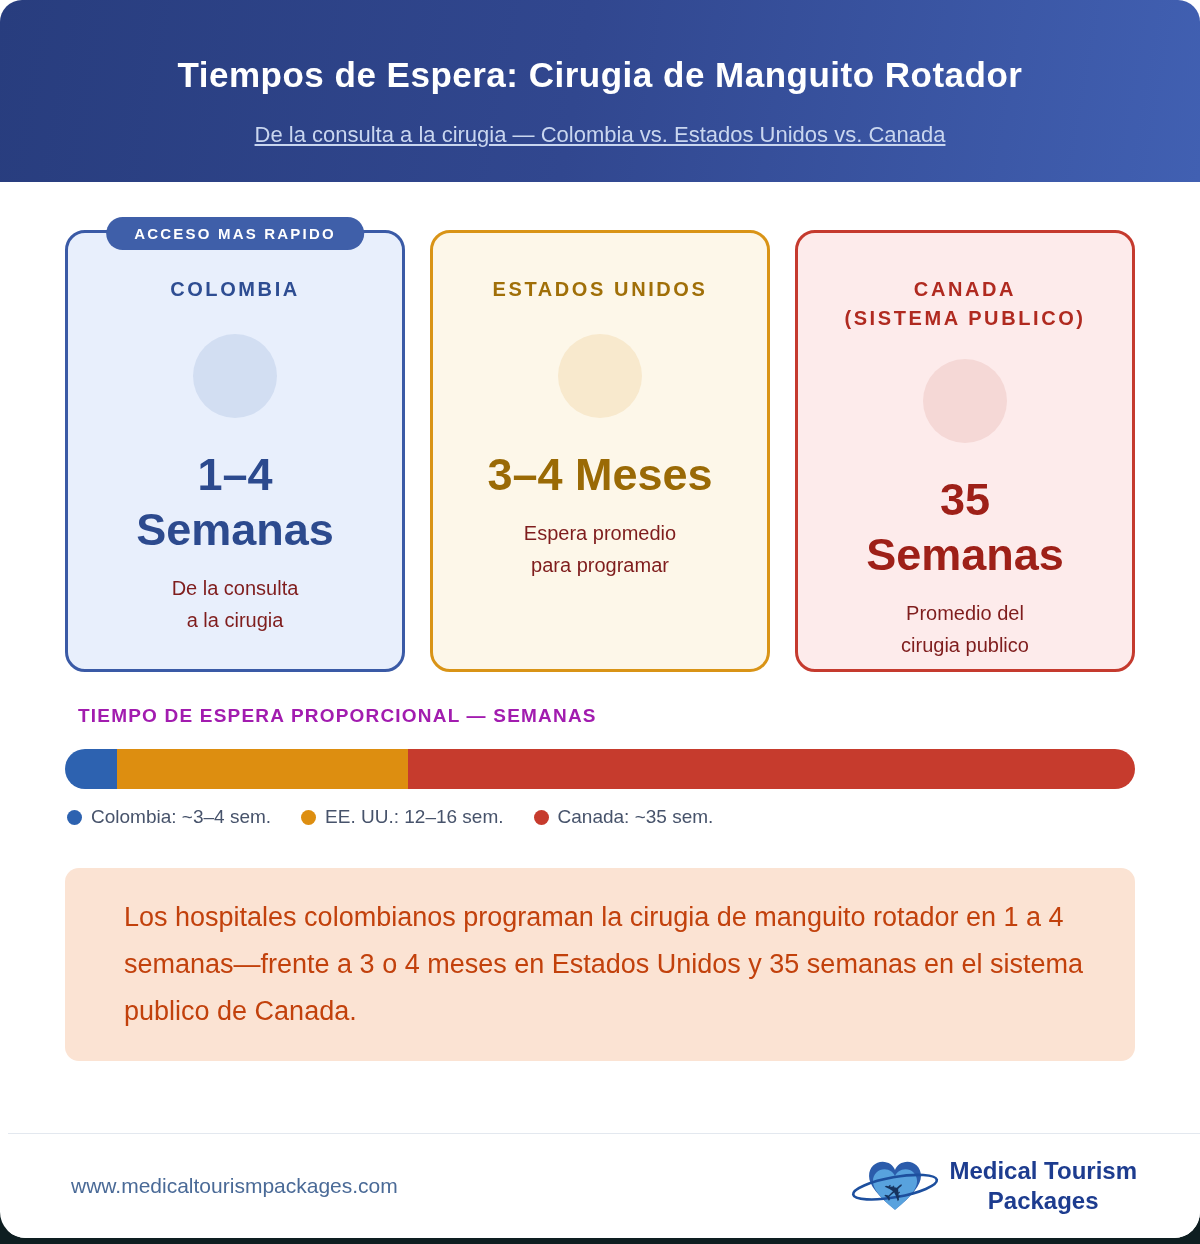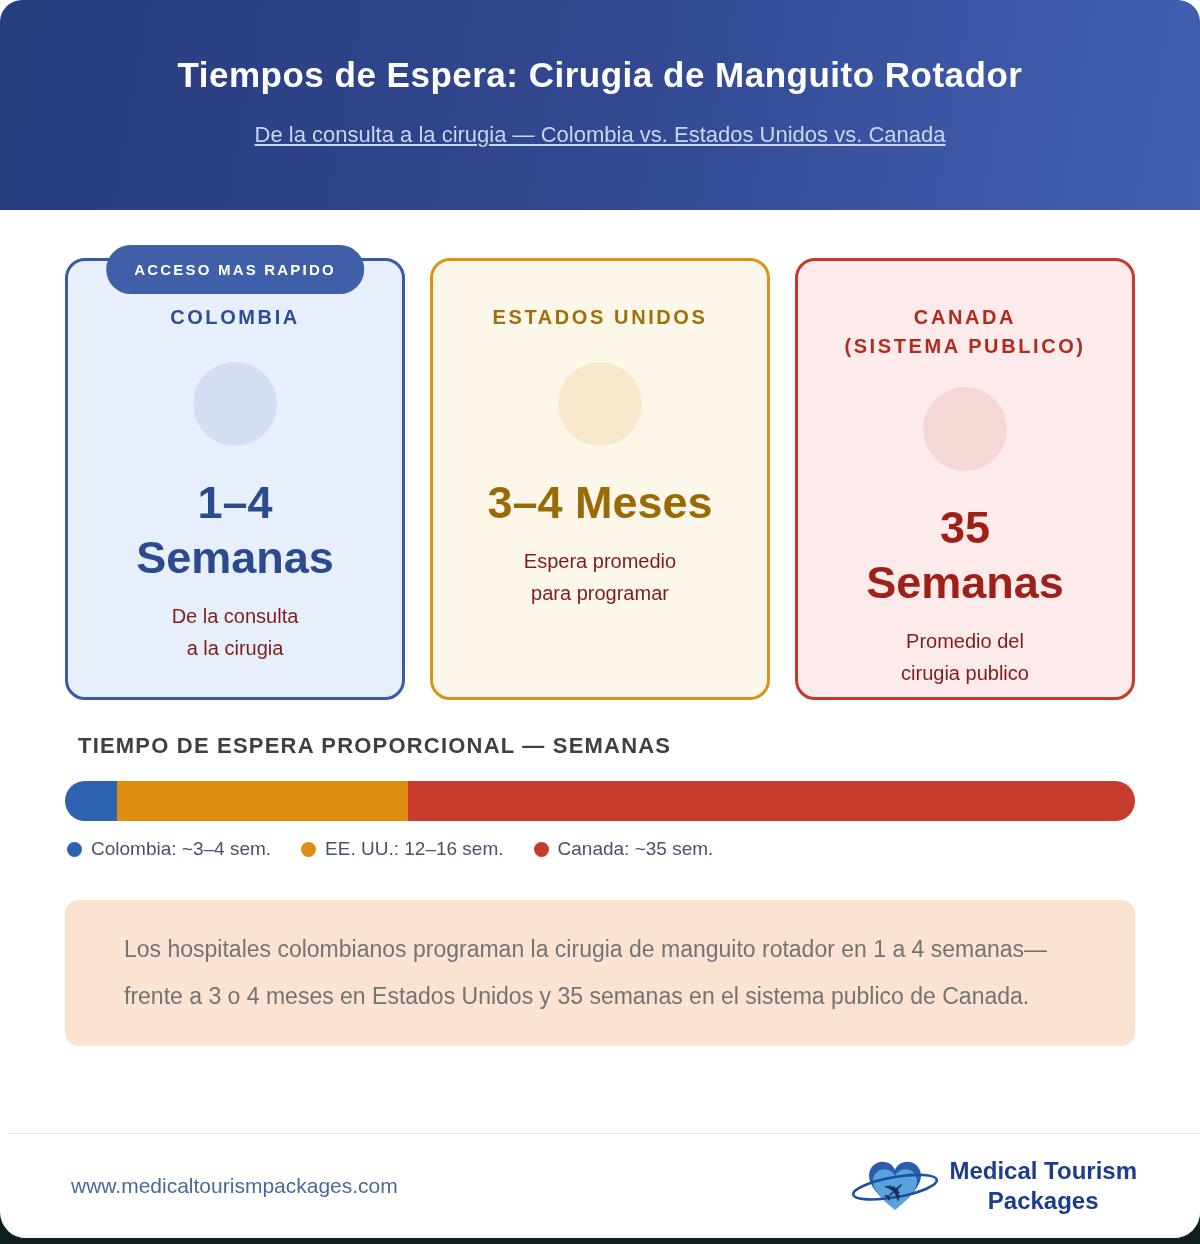--- a/index.html
+++ b/index.html
@@ -4,56 +4,56 @@
 <style>
   * { margin:0; padding:0; box-sizing:border-box; }
   html,body { background:#0e1e21; }
   body { font-family:"Liberation Sans","DejaVu Sans",sans-serif; }
 
   .page { position:relative; width:1200px; height:1244px; background:#0e1e21; margin:0 auto; }
   .sheet { position:absolute; left:0; right:0; top:0; bottom:6px; background:#ffffff;
            border-radius:0 0 26px 26px; overflow:hidden; }
 
   
-  .header { height:210px; border-radius:22px 22px 0 0; text-align:center;
+  .header { height:182px; border-radius:22px 22px 0 0; text-align:center;
             background:linear-gradient(100deg,#283d7e 0%,#31478f 48%,#4160b2 100%);
             padding-top:55px; }
   .header h1 { color:#ffffff; font-size:35px; font-weight:bold; letter-spacing:.5px; }
   .header p  { color:#c9d6ef; font-size:22px; margin-top:27px;text-decoration:underline; }
 
   
   .cards { display:flex; gap:25px; margin:48px 65px 0; height:442px; }
   .card { flex:1; position:relative; text-align:center; padding-top:42px;
           background:var(--bg); border:3px solid var(--border); border-radius:20px; }
   .badge { position:absolute; top:-16px; left:50%; transform:translateX(-50%);
            background:#3f5fa9; color:#ffffff; font-size:15px; font-weight:bold;
-           letter-spacing:2.2px; padding:16px 28px; border-radius:999px; white-space:nowrap; }
+           letter-spacing:2.2px; padding:8px 28px; border-radius:999px; white-space:nowrap; }
   .card-title { color:var(--title); font-size:20px; font-weight:bold; letter-spacing:2.6px; line-height:1.45; }
   .card-title span { display:block; }
   .circle { width:84px; height:84px; border-radius:50%; background:var(--circle); margin:30px auto 0; }
   .value { color:var(--value); font-size:45px; font-weight:bold; line-height:1.22; margin-top:30px; }
   .value span { display:block; }
   .desc { color:#7f1d1d; font-size:20px; line-height:1.62; margin-top:14px; }
   .desc span { display:block; }
   .card-canada .circle { margin-top:26px; }
 
   
   .chart { margin:33px 65px 0; }
-  .chart-title { color:#404040; font-size:22px; font-weight:bold; letter-spacing:1.2px; padding-left:13px; }
+  .chart-title { color:#a21caf; font-size:19px; font-weight:bold; letter-spacing:1.2px; padding-left:13px; }
   .bar { display:flex; height:40px; border-radius:20px; overflow:hidden; margin-top:22px; }
   .seg { height:100%; }
   .legend { display:flex; align-items:center; gap:30px; margin-top:17px; padding-left:2px;
             color:#47536b; font-size:19px; }
   .legend-item { display:inline-flex; align-items:center; gap:9px; }
   .dot { width:15px; height:15px; border-radius:50%; display:inline-block; flex:none; }
 
   
   .note { margin:40px 65px 0; background:#fbe3d3; border-radius:14px;
           padding:26px 40px 26px 59px; }
-  .note p { color:#737373; font-size:23px; line-height:47px; }
+  .note p { color:#c2410c; font-size:27px; line-height:47px; }
 
   
   .footer { position:absolute; left:8px; right:0; bottom:0; height:105px;
             border-top:1px solid #e3e8ef; background:#ffffff;
             display:flex; align-items:center; justify-content:space-between; padding:0 63px; }
   .site { color:#4a6a97; font-size:21px; }
   .brand { display:flex; align-items:center; gap:8px; }
   .brand svg { width:92px; height:80px; overflow:visible; }
   .brand-text { color:#1d3c8f; font-size:24px; font-weight:bold; line-height:1.25; text-align:center; }
   .brand-text span { display:block; }

